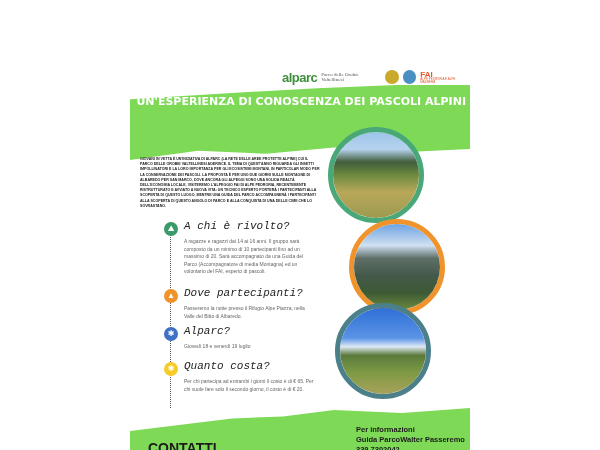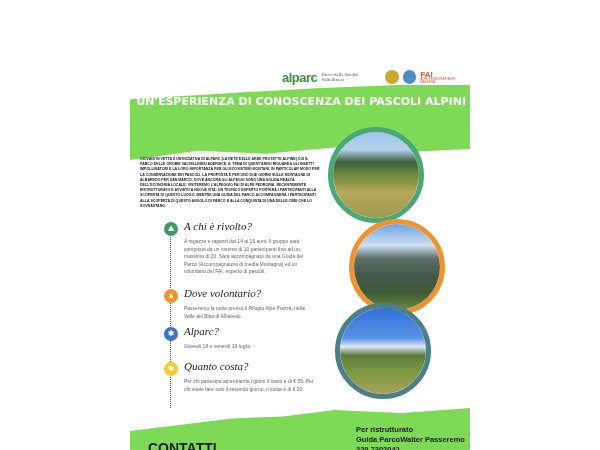--- a/index.html
+++ b/index.html
@@ -16,21 +16,21 @@
   .logo-circ{width:14px;height:14px;border-radius:50%;}
   .logo-fai{font-size:8px;color:#e05a2a;font-weight:bold;line-height:7px;}
   .logo-fai small{display:block;font-size:3px;font-weight:normal;line-height:3px;}
   .green-band{position:absolute;left:0;top:82px;width:340px;height:78px;background:#7ed957;
     clip-path:polygon(0 22%,30% 14%,55% 8%,100% 0,100% 86%,80% 90%,60% 84%,40% 92%,20% 88%,0 100%);}
   .tagline{position:absolute;right:4px;top:96px;text-align:right;color:#ffffff;font-weight:bold;font-size:11px;line-height:11px;font-family:"DejaVu Sans",sans-serif;}
   .intro{position:absolute;left:10px;top:157px;width:180px;font-size:3.6px;line-height:5.2px;font-weight:bold;color:#222;text-transform:uppercase;}
   .timeline{position:absolute;left:40px;top:222px;width:2px;height:186px;border-left:1.5px dotted #555;}
   .section{position:absolute;left:34px;width:150px;}
   .sec-icon{position:absolute;left:0;top:0;width:14px;height:14px;border-radius:50%;color:#fff;font-size:8px;text-align:center;line-height:14px;}
-  .sec-title{position:absolute;left:20px;top:-2px;font-family:Liberation Serif, serif;font-style:italic;font-size:11px;color:#222;white-space:nowrap;}
+  .sec-title{position:absolute;left:20px;top:-2px;font-family:Liberation Mono, monospace;font-style:italic;font-size:11px;color:#222;white-space:nowrap;}
   .sec-body{position:absolute;left:20px;top:16px;width:130px;font-size:5px;line-height:7.6px;color:#666;}
   .photo{position:absolute;border-radius:50%;overflow:hidden;}
   .ring{position:absolute;border-radius:50%;box-sizing:border-box;}
   .bottom-band{position:absolute;left:0;top:408px;width:340px;height:42px;background:#7ed957;
     clip-path:polygon(0 55%,30% 25%,45% 20%,60% 5%,80% 12%,100% 0,100% 100%,0 100%);}
   .contacts{position:absolute;left:18px;top:440px;font-weight:bold;font-size:14px;color:#1b1b1b;}
   .info{position:absolute;left:226px;top:425px;font-size:7.5px;line-height:10px;color:#1b1b1b;font-weight:bold;}
 </style>
 </head>
 <body>
@@ -57,21 +57,21 @@
   <div class="timeline"></div>
 
   <div class="section" style="top:222px;">
     <div class="sec-icon" style="background:#3a9a6a;">⛰</div>
     <div class="sec-title">A chi è rivolto?</div>
     <div class="sec-body">A ragazze e ragazzi dai 14 ai 16 anni. Il gruppo sarà composto da un minimo di 10 partecipanti fino ad un massimo di 20. Sarà accompagnato da una Guida del Parco (Accompagnatore di media Montagna) ed un volontario del FAI, esperto di pascoli.</div>
   </div>
 
   <div class="section" style="top:289px;">
     <div class="sec-icon" style="background:#f0932b;">▲</div>
-    <div class="sec-title">Dove volontario?</div>
+    <div class="sec-title">Dove partecipanti?</div>
     <div class="sec-body">Passeremo la notte presso il Rifugio Alpe Piazza, nella Valle del Bitto di Albaredo.</div>
   </div>
 
   <div class="section" style="top:327px;">
     <div class="sec-icon" style="background:#3f72c4;">✱</div>
     <div class="sec-title">Alparc?</div>
     <div class="sec-body">Giovedì 18 e venerdì 19 luglio</div>
   </div>
 
   <div class="section" style="top:362px;">
@@ -86,18 +86,18 @@
   <div class="ring" style="left:219px;top:219px;width:96px;height:96px;border:5px solid #f0932b;"></div>
   <div class="photo" style="left:224px;top:224px;width:86px;height:86px;background:linear-gradient(180deg,#6ea2e0 0%,#cfe0f2 25%,#5e6e66 40%,#44594a 60%,#3e5a35 80%,#6b8a3f 100%);"></div>
 
   <div class="ring" style="left:205px;top:303px;width:96px;height:96px;border:5px solid #4b7f8a;"></div>
   <div class="photo" style="left:210px;top:308px;width:86px;height:86px;background:linear-gradient(180deg,#2f6fd6 0%,#5a94e6 35%,#dfe9f5 45%,#5b7a3c 55%,#7d9a44 75%,#a8a25a 100%);"></div>
 
   <div class="bottom-band"></div>
 
   <div class="contacts">CONTATTI</div>
   <div class="info">
-    <div>Per ristrutturato</div>
+    <div>Per informazioni</div>
     <div>Guida ParcoWalter Passeremo</div>
     <div>339 7302042</div>
   </div>
 
 </div>
 
 </body></html>

